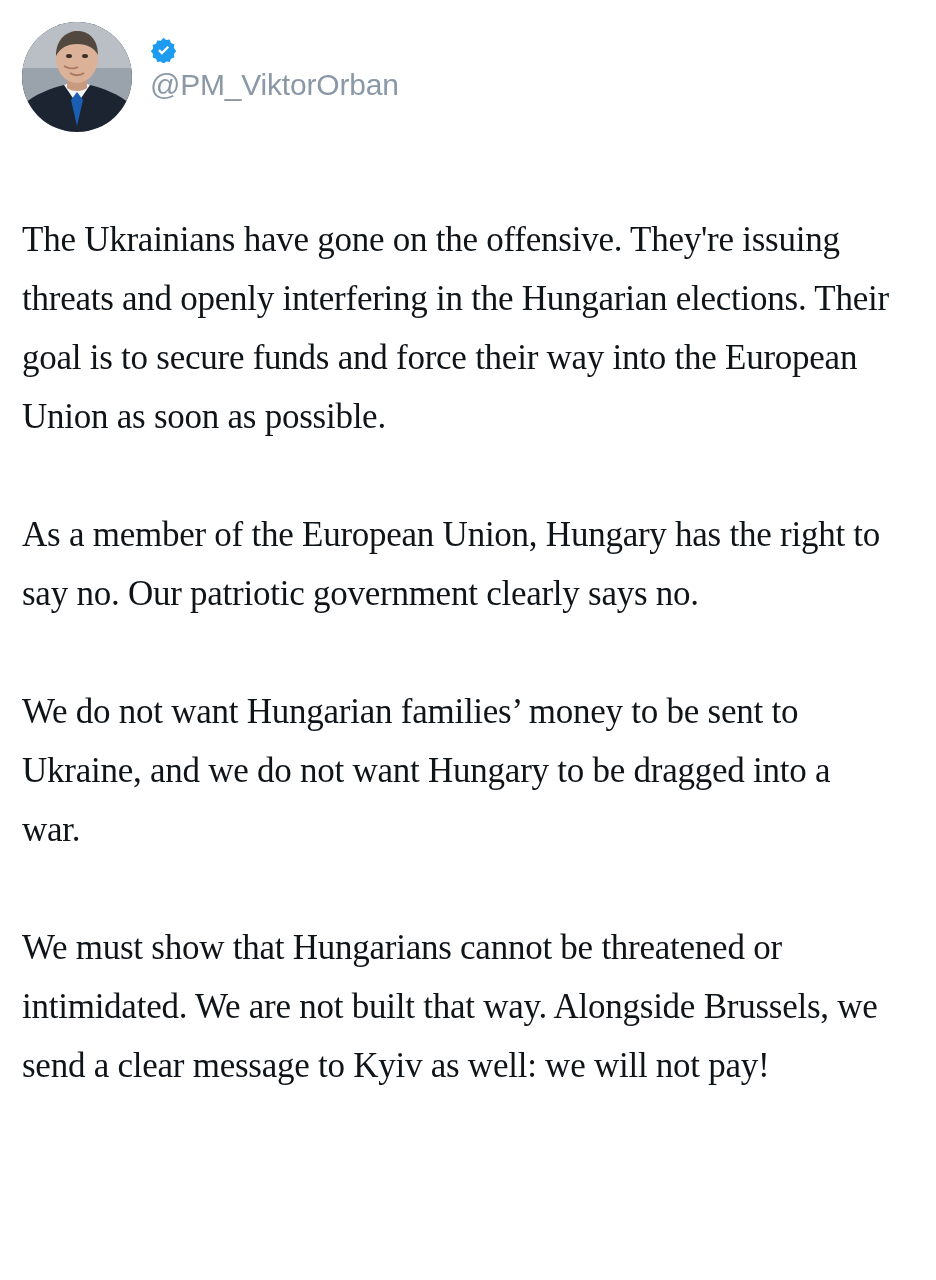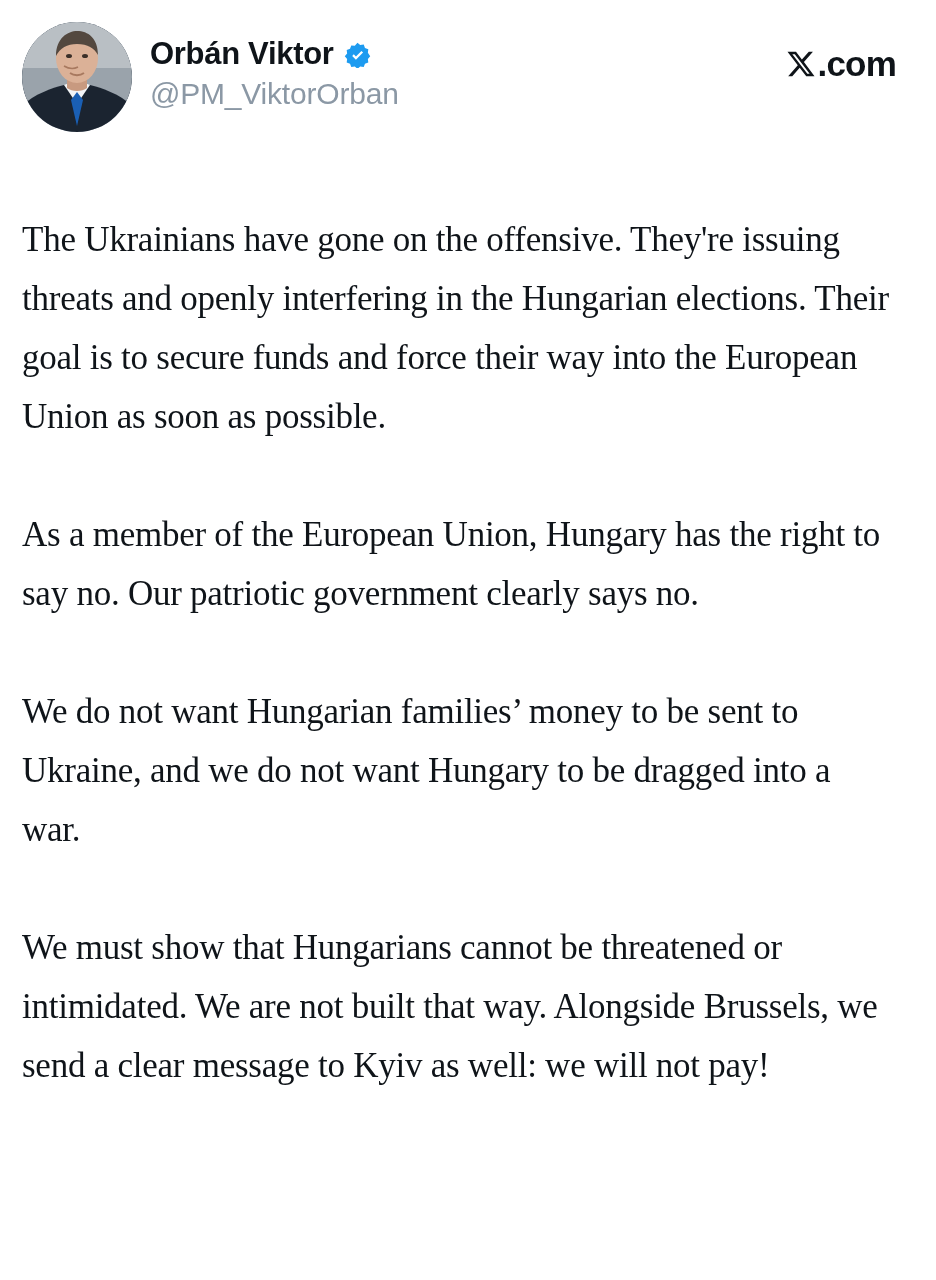--- a/index.html
+++ b/index.html
@@ -139,39 +139,30 @@
           <ellipse cx="47" cy="34" rx="3" ry="2" fill="#3b2f28"></ellipse>
           <ellipse cx="63" cy="34" rx="3" ry="2" fill="#3b2f28"></ellipse>
           <path d="M42 44 C47 47 52 47 56 45" stroke="#a8795f" stroke-width="1.6" fill="none"></path>
           <path d="M48 51 C52 54 58 54 62 51" stroke="#a8795f" stroke-width="1.8" fill="none"></path>
         </g>
       </svg>
     </div>
 
     <div class="name-block">
       <div class="name-row">
-        <span class="display-name">Orbán Viktor</span>
         <span class="verified-badge">
           <svg viewBox="0 0 24 24" xmlns="http://www.w3.org/2000/svg" width="27" height="27">
             <path fill="#1d9bf0" d="M12 1.5l2.4 2.05 3.14-.38 1.1 2.97 2.96 1.1-.38 3.14L23.3 13.5l-2.08 2.4.38 3.14-2.96 1.1-1.1 2.96-3.14-.38L12 24.7l-2.4-1.98-3.14.38-1.1-2.96-2.96-1.1.38-3.14L.7 13.5l2.08-2.4-.38-3.14 2.96-1.1 1.1-2.97 3.14.38z"></path>
             <path fill="#ffffff" d="M10.6 16.6l-3.3-3.3 1.4-1.45 1.9 1.9 4.9-4.9 1.45 1.45z"></path>
           </svg>
         </span>
       </div>
       <div class="handle">@PM_ViktorOrban</div>
     </div>
 
-    <div class="brand">
-      <span class="brand-x">
-        <svg viewBox="0 0 24 24" width="30" height="30" xmlns="http://www.w3.org/2000/svg">
-          <path fill="#0f1419" d="M18.24 2.25h3.3l-7.2 8.23L22.8 21.75h-6.63l-5.2-6.8-5.94 6.8H1.73l7.7-8.8L1.2 2.25h6.8l4.7 6.22zm-1.16 17.52h1.83L7.02 4.13H5.06z"></path>
-        </svg>
-      </span>
-      <span class="brand-text">.com</span>
-    </div>
 
   </div>
 
   <div class="tweet-body">The Ukrainians have gone on the offensive. They're issuing threats and openly interfering in the Hungarian elections. Their goal is to secure funds and force their way into the European Union as soon as possible.
 
 As a member of the European Union, Hungary has the right to say no. Our patriotic government clearly says no.
 
 We do not want Hungarian families’ money to be sent to Ukraine, and we do not want Hungary to be dragged into a war.
 
 We must show that Hungarians cannot be threatened or intimidated. We are not built that way. Alongside Brussels, we send a clear message to Kyiv as well: we will not pay!</div>

